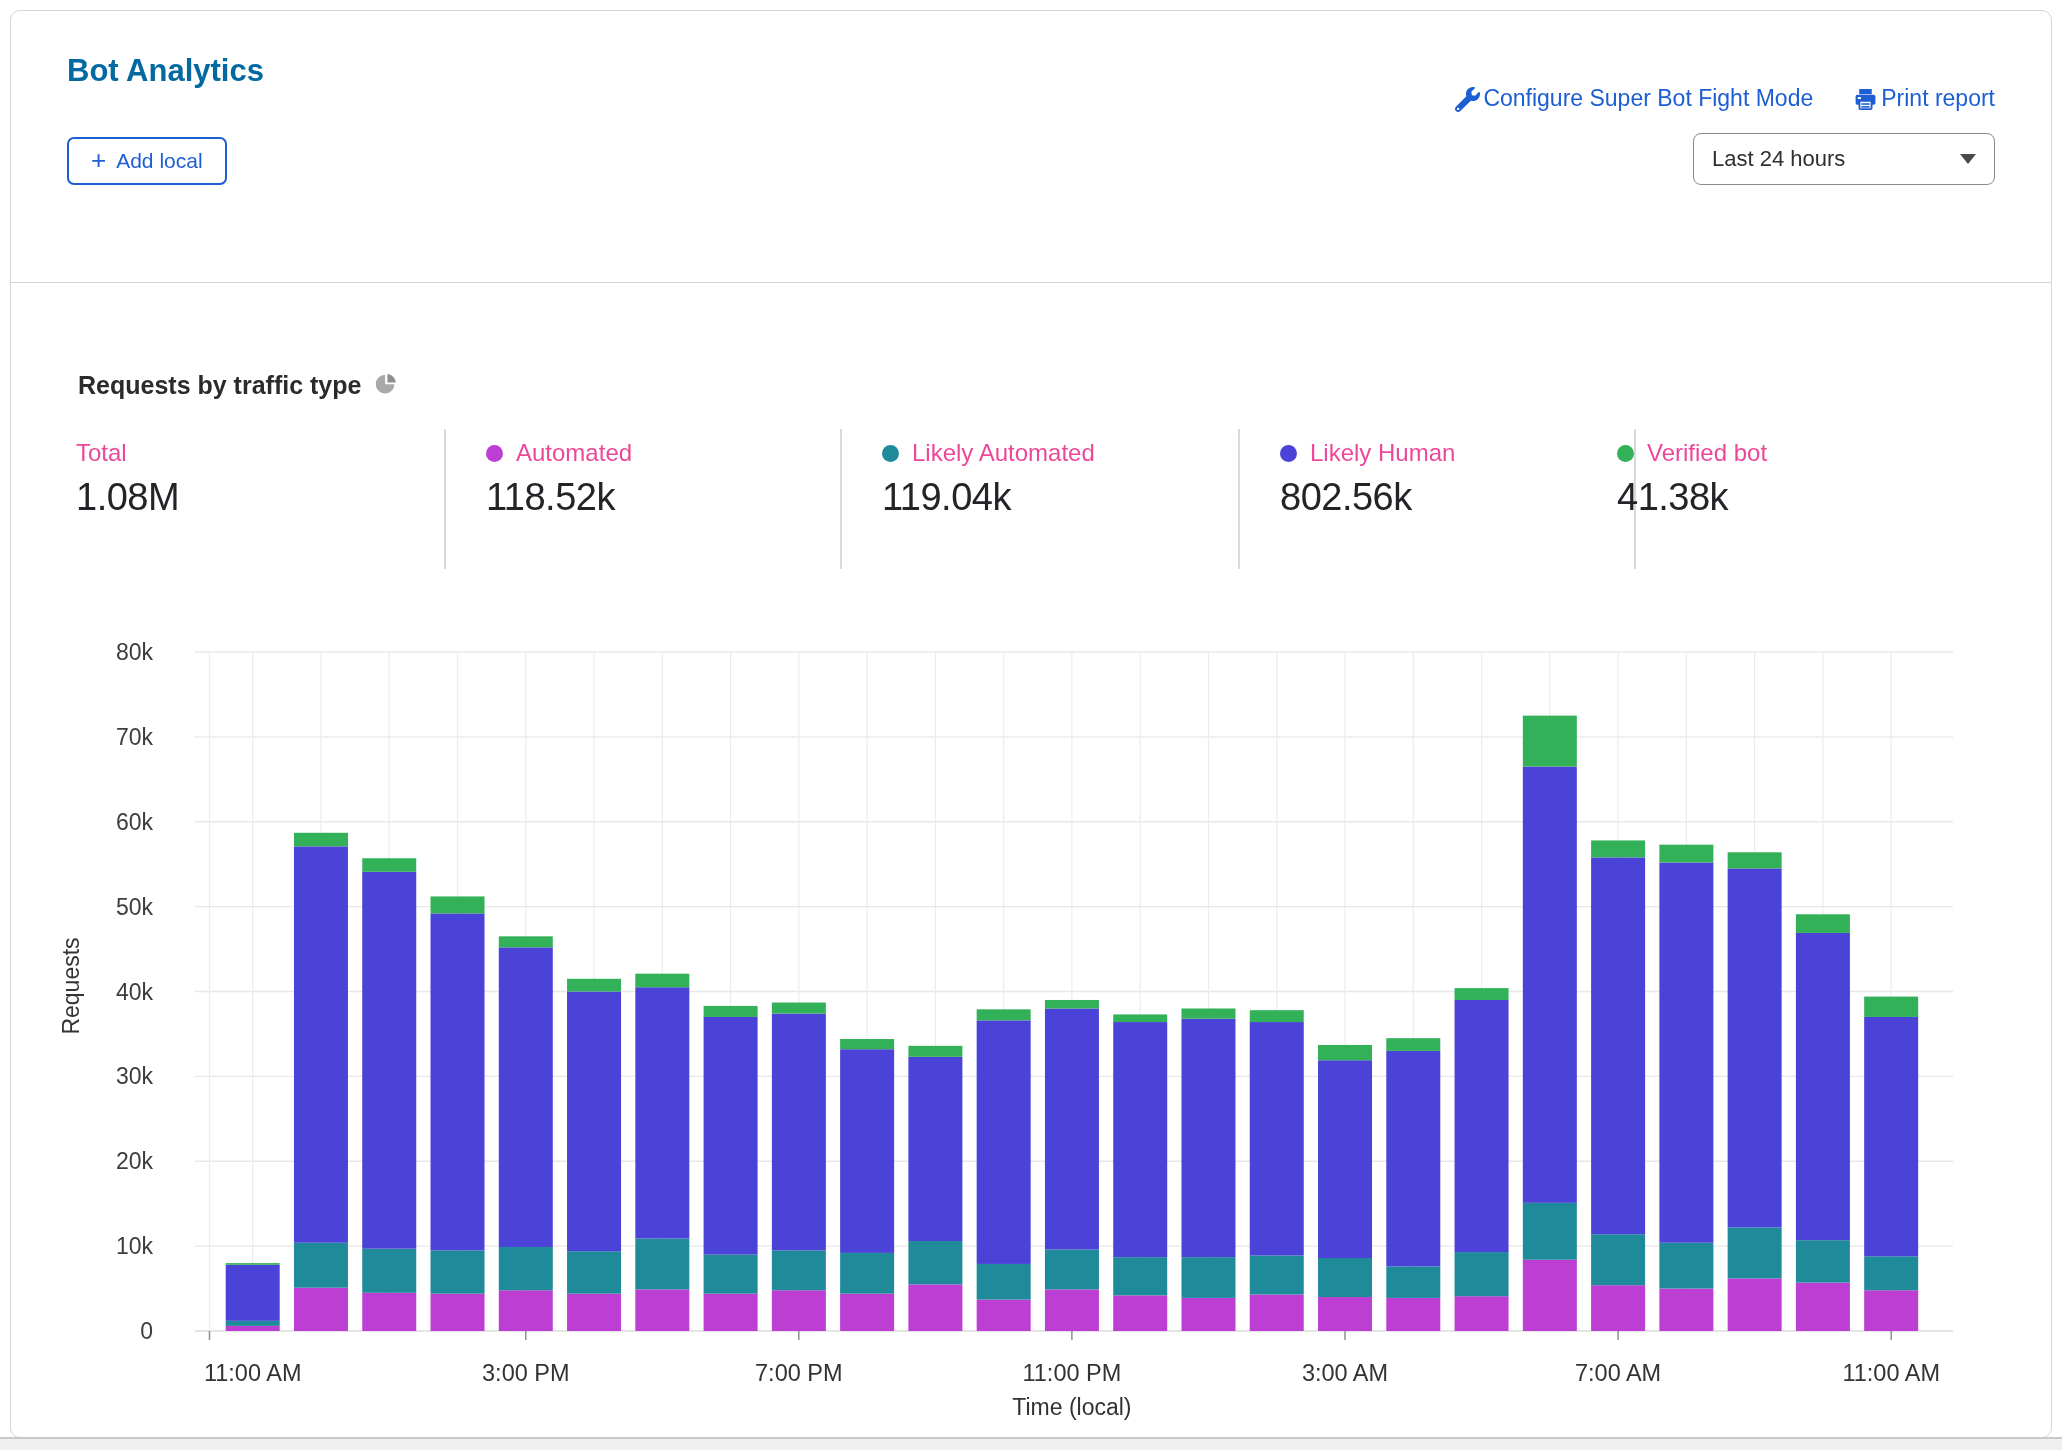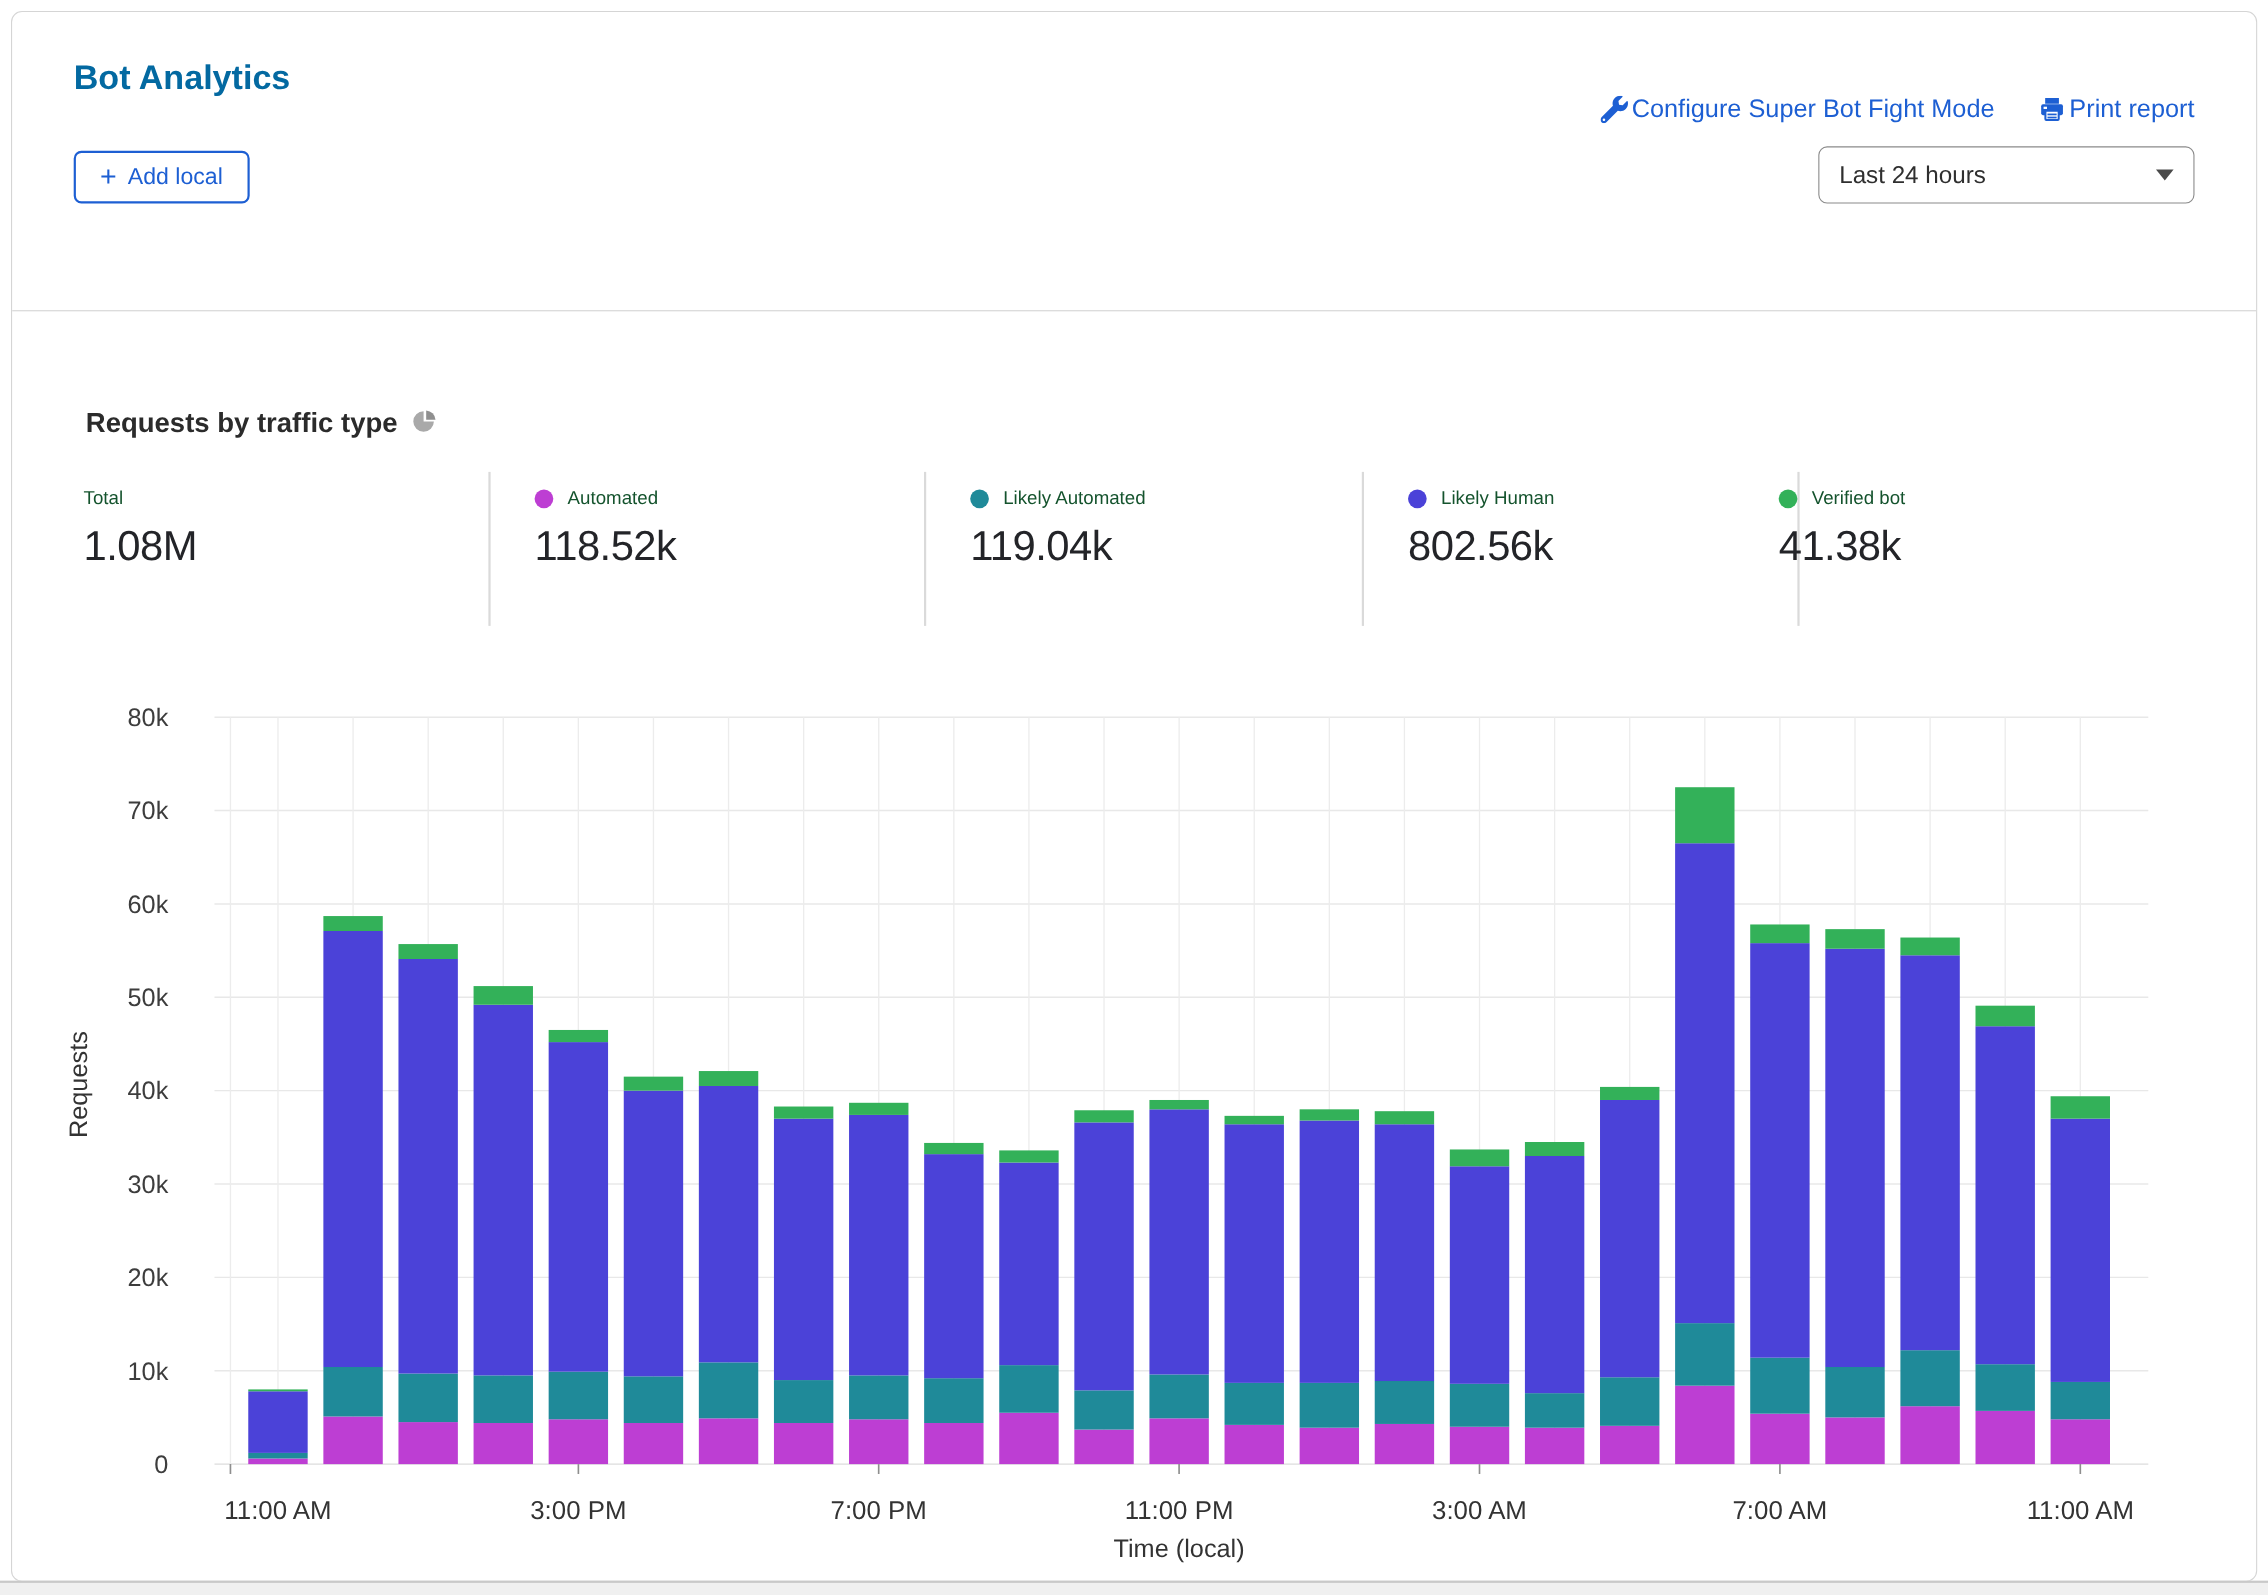--- a/index.html
+++ b/index.html
@@ -9,35 +9,35 @@
     background:#fff; border:1px solid #d5d5d5; border-radius:10px; overflow:hidden; }
   .page-title{ position:absolute; left:56px; top:42px; font-size:31px; font-weight:700; color:#0369a1; }
   .header-links{ position:absolute; right:56px; top:74px; display:flex; gap:40px; align-items:center; }
   .hlink{ display:flex; align-items:flex-end; gap:3px; color:var(--accent); font-size:23px; cursor:pointer; }
   .hlink svg{ display:block; }
   .btn-add-filter{ position:absolute; left:56px; top:126px; height:48px; padding:0 22px;
     display:inline-flex; align-items:center; gap:10px; background:#fff;
     border:2px solid var(--accent); border-radius:7px; color:var(--accent);
     font-size:21px; font-family:inherit; cursor:pointer; }
   .btn-add-filter .plus{ font-size:26px; font-weight:400; line-height:1; margin-top:-2px; }
-  .dropdown{ position:absolute; right:56px; top:122px; width:342px; height:52px;
+  .dropdown{ position:absolute; right:56px; top:122px; width:302px; height:52px;
     border:1.5px solid #8a8a8a; border-radius:8px; background:#fff; display:flex;
     align-items:center; padding:0 18px; cursor:pointer; }
   .dropdown .val{ font-size:22px; color:#2f2f2f; }
   .dropdown .caret{ margin-left:auto; width:0; height:0;
     border-left:8px solid transparent; border-right:8px solid transparent;
     border-top:10px solid #4a4a4a; }
   .header-divider{ position:absolute; left:0; right:0; top:271px; height:1px; background:#d4d4d4; }
   .section-title-row{ position:absolute; left:56px; top:360px; display:flex; align-items:center; gap:14px;margin-left:11px; }
   .section-title{ font-size:25px; font-weight:700; color:#2b2b2b; }
   .stats-row{ position:absolute; left:0; top:418px; width:100%; height:150px; }
   .stat{ position:absolute; top:10px; }
   .stat .stat-head{ display:flex; align-items:center; gap:13px; height:28px; }
   .stat .dot{ width:17px; height:17px; border-radius:50%; }
-  .stat .lbl{ font-size:17px; color:#14532d; }
+  .stat .lbl{ font-size:24px; color:#ec4899; }
   .stat .val{ font-size:38px; font-weight:400; color:#232428; margin-top:9px; letter-spacing:-0.5px; }
   .stat-divider{ position:absolute; top:0; width:1.5px; height:140px; background:#dadada; }
   #chart-wrap{ position:absolute; left:0; top:590px; width:2042px; height:838px; }
   #chart{ display:block; }
   .bottom-strip{ position:absolute; left:0; top:1437px; width:2062px; height:13px;
     background:#f0f0f0; border-top:2px solid #c9c9c9; }
 </style>
 </head>
 <body>
 

